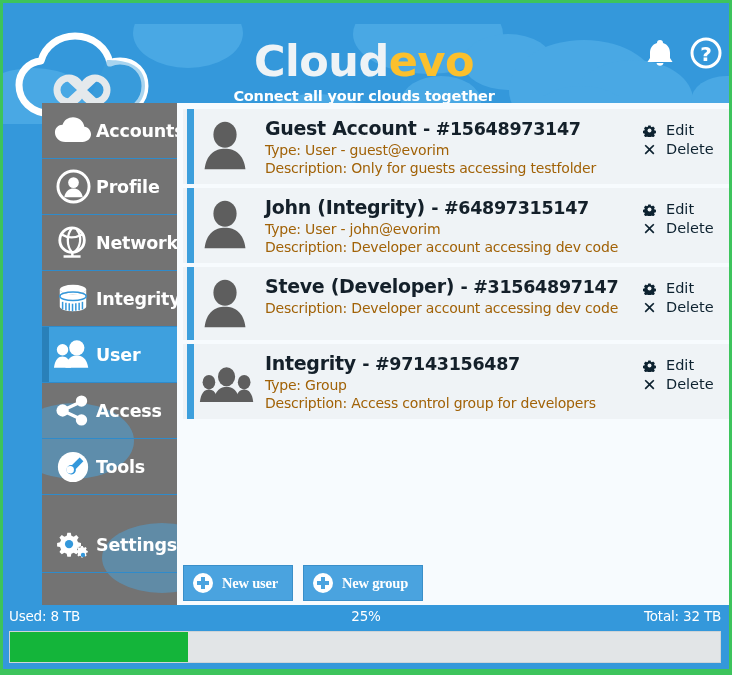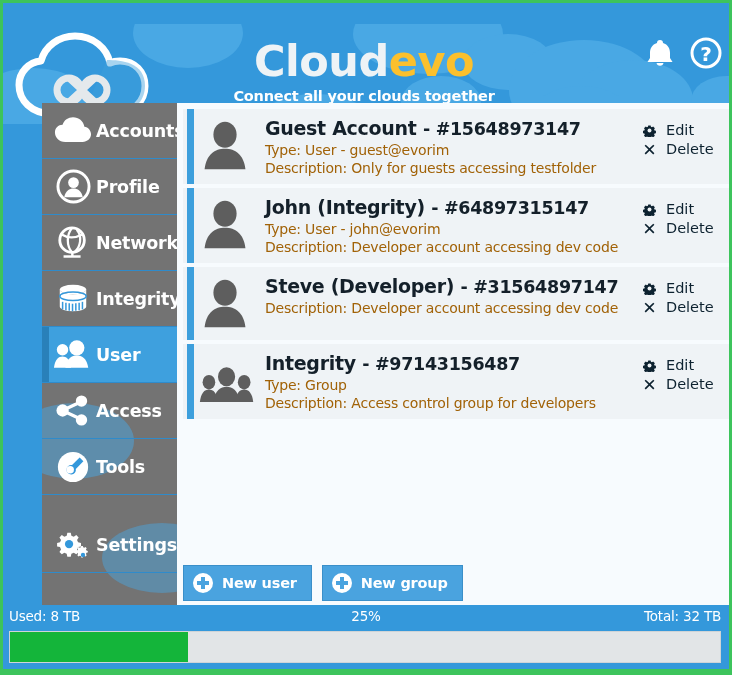--- a/index.html
+++ b/index.html
@@ -114,21 +114,21 @@
   .act .g { font-size: 13px; }
 
   
   #btnbar {
     position: absolute; left: 180px; bottom: 68px; display: flex; gap: 10px;
   }
   .btn {
     display: flex; align-items: center; gap: 8px;
     background: #4aa3df; border: 1px solid #3a8fc9;
     padding: 6px 14px 6px 8px; cursor: pointer;
-    color: #ffffff; font-size: 14.5px; font-weight: bold; letter-spacing: -0.2px;
+    color: #ffffff; font-size: 14.5px; font-weight: bold; letter-spacing: -0.2px; font-family: Liberation Serif, serif;
   }
   .btn .plus { width: 22px; height: 22px; flex: 0 0 22px; }
 
   
   #statusbar {
     position: absolute; left: 0; right: 0; bottom: 0; height: 64px;
     background: #3498db;
   }
   #statrow {
     position: relative; height: 22px; color: #ffffff;

